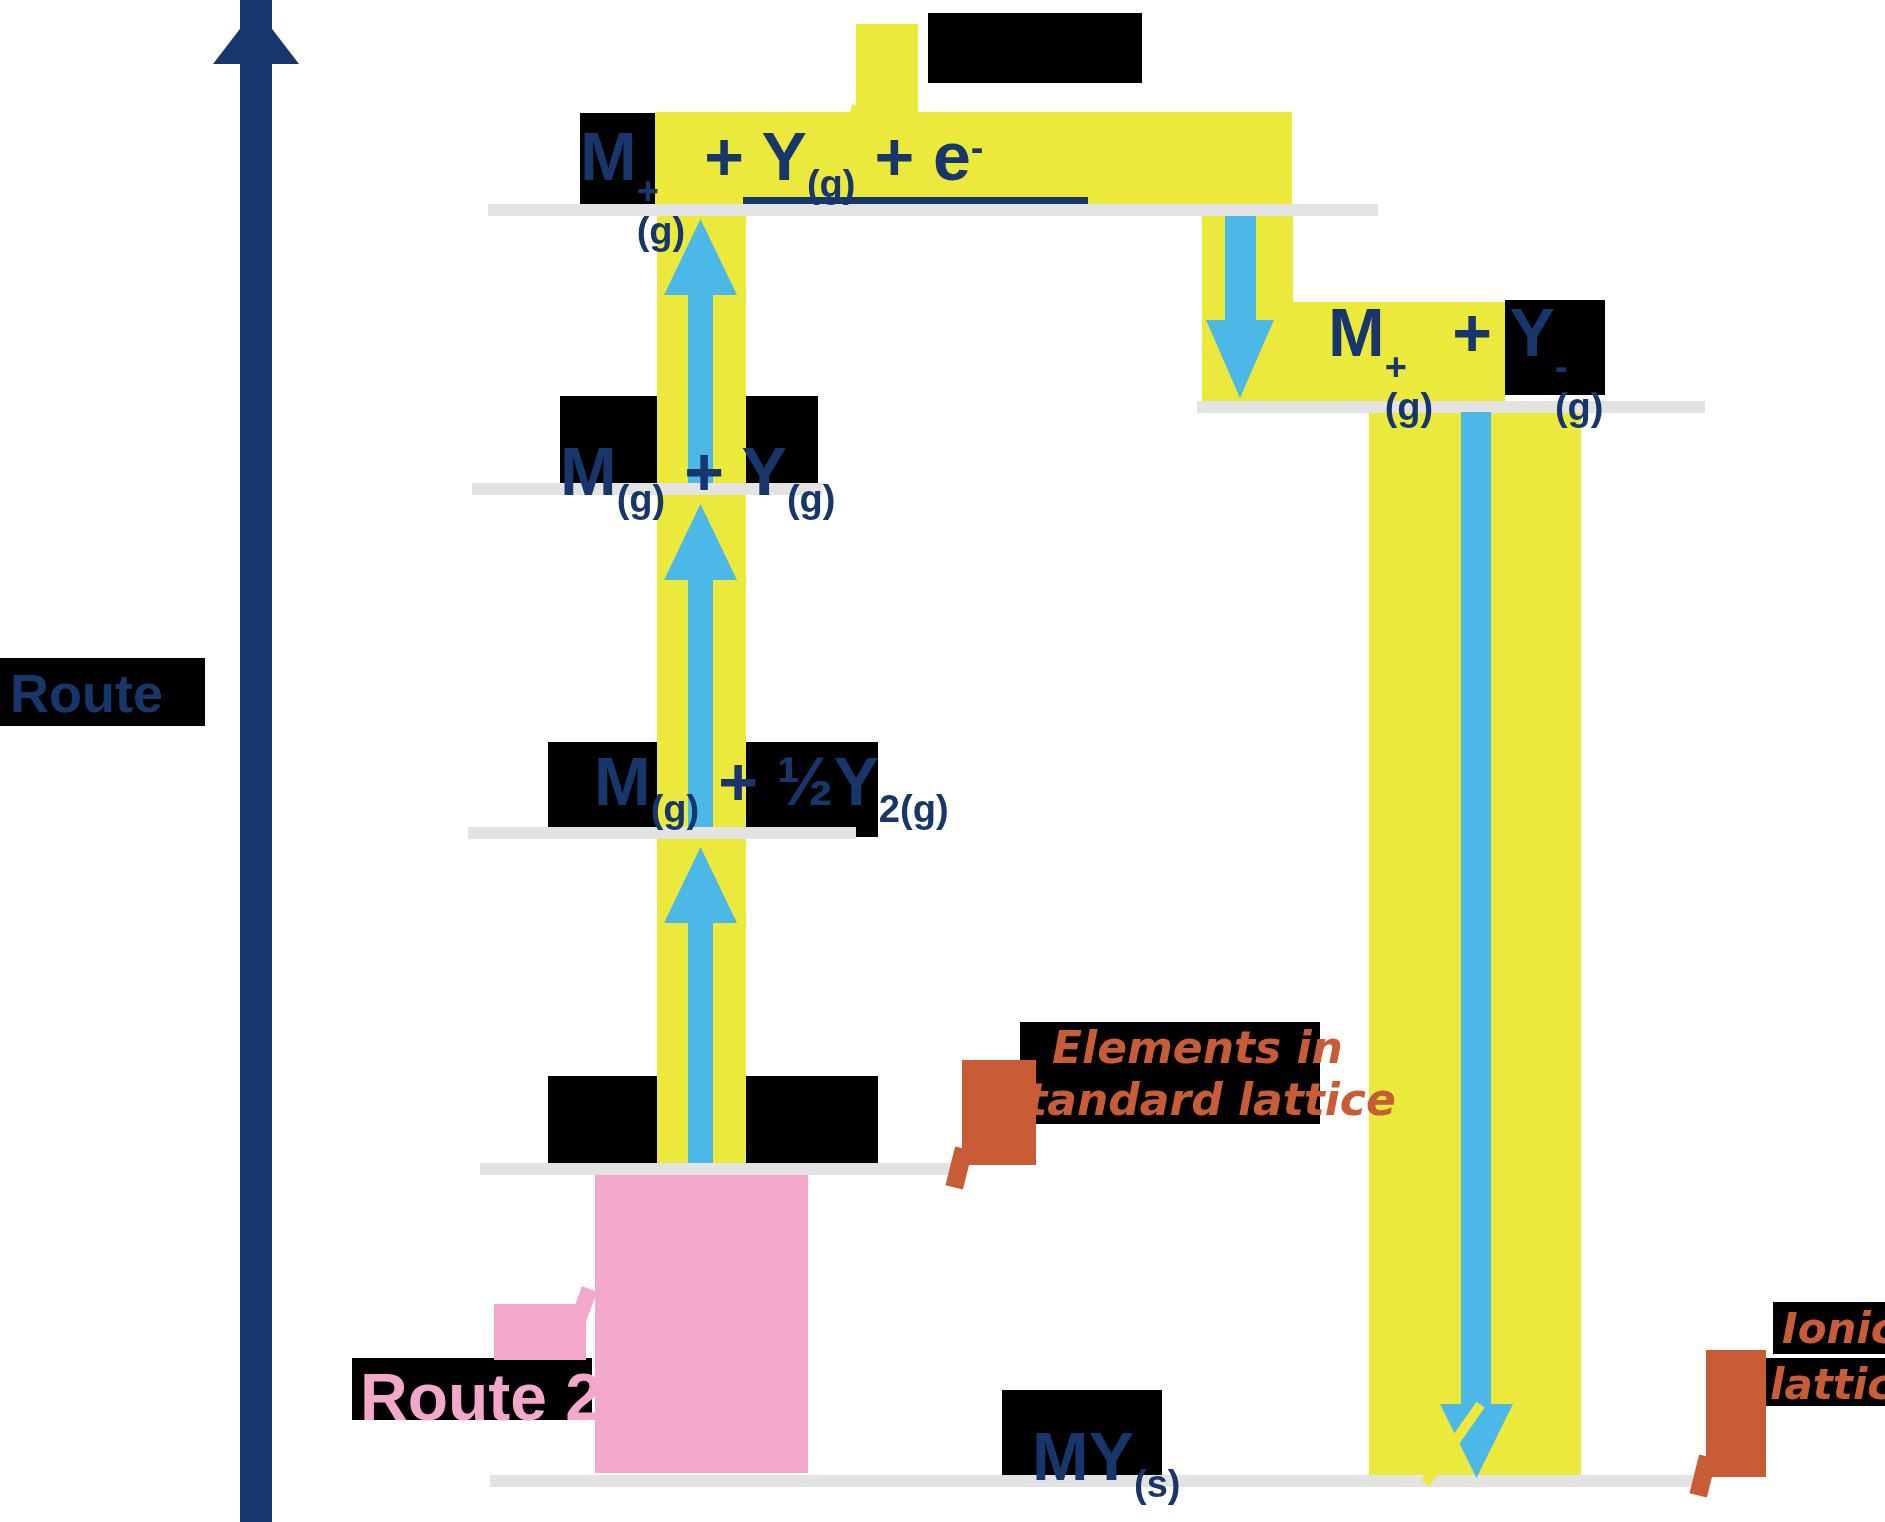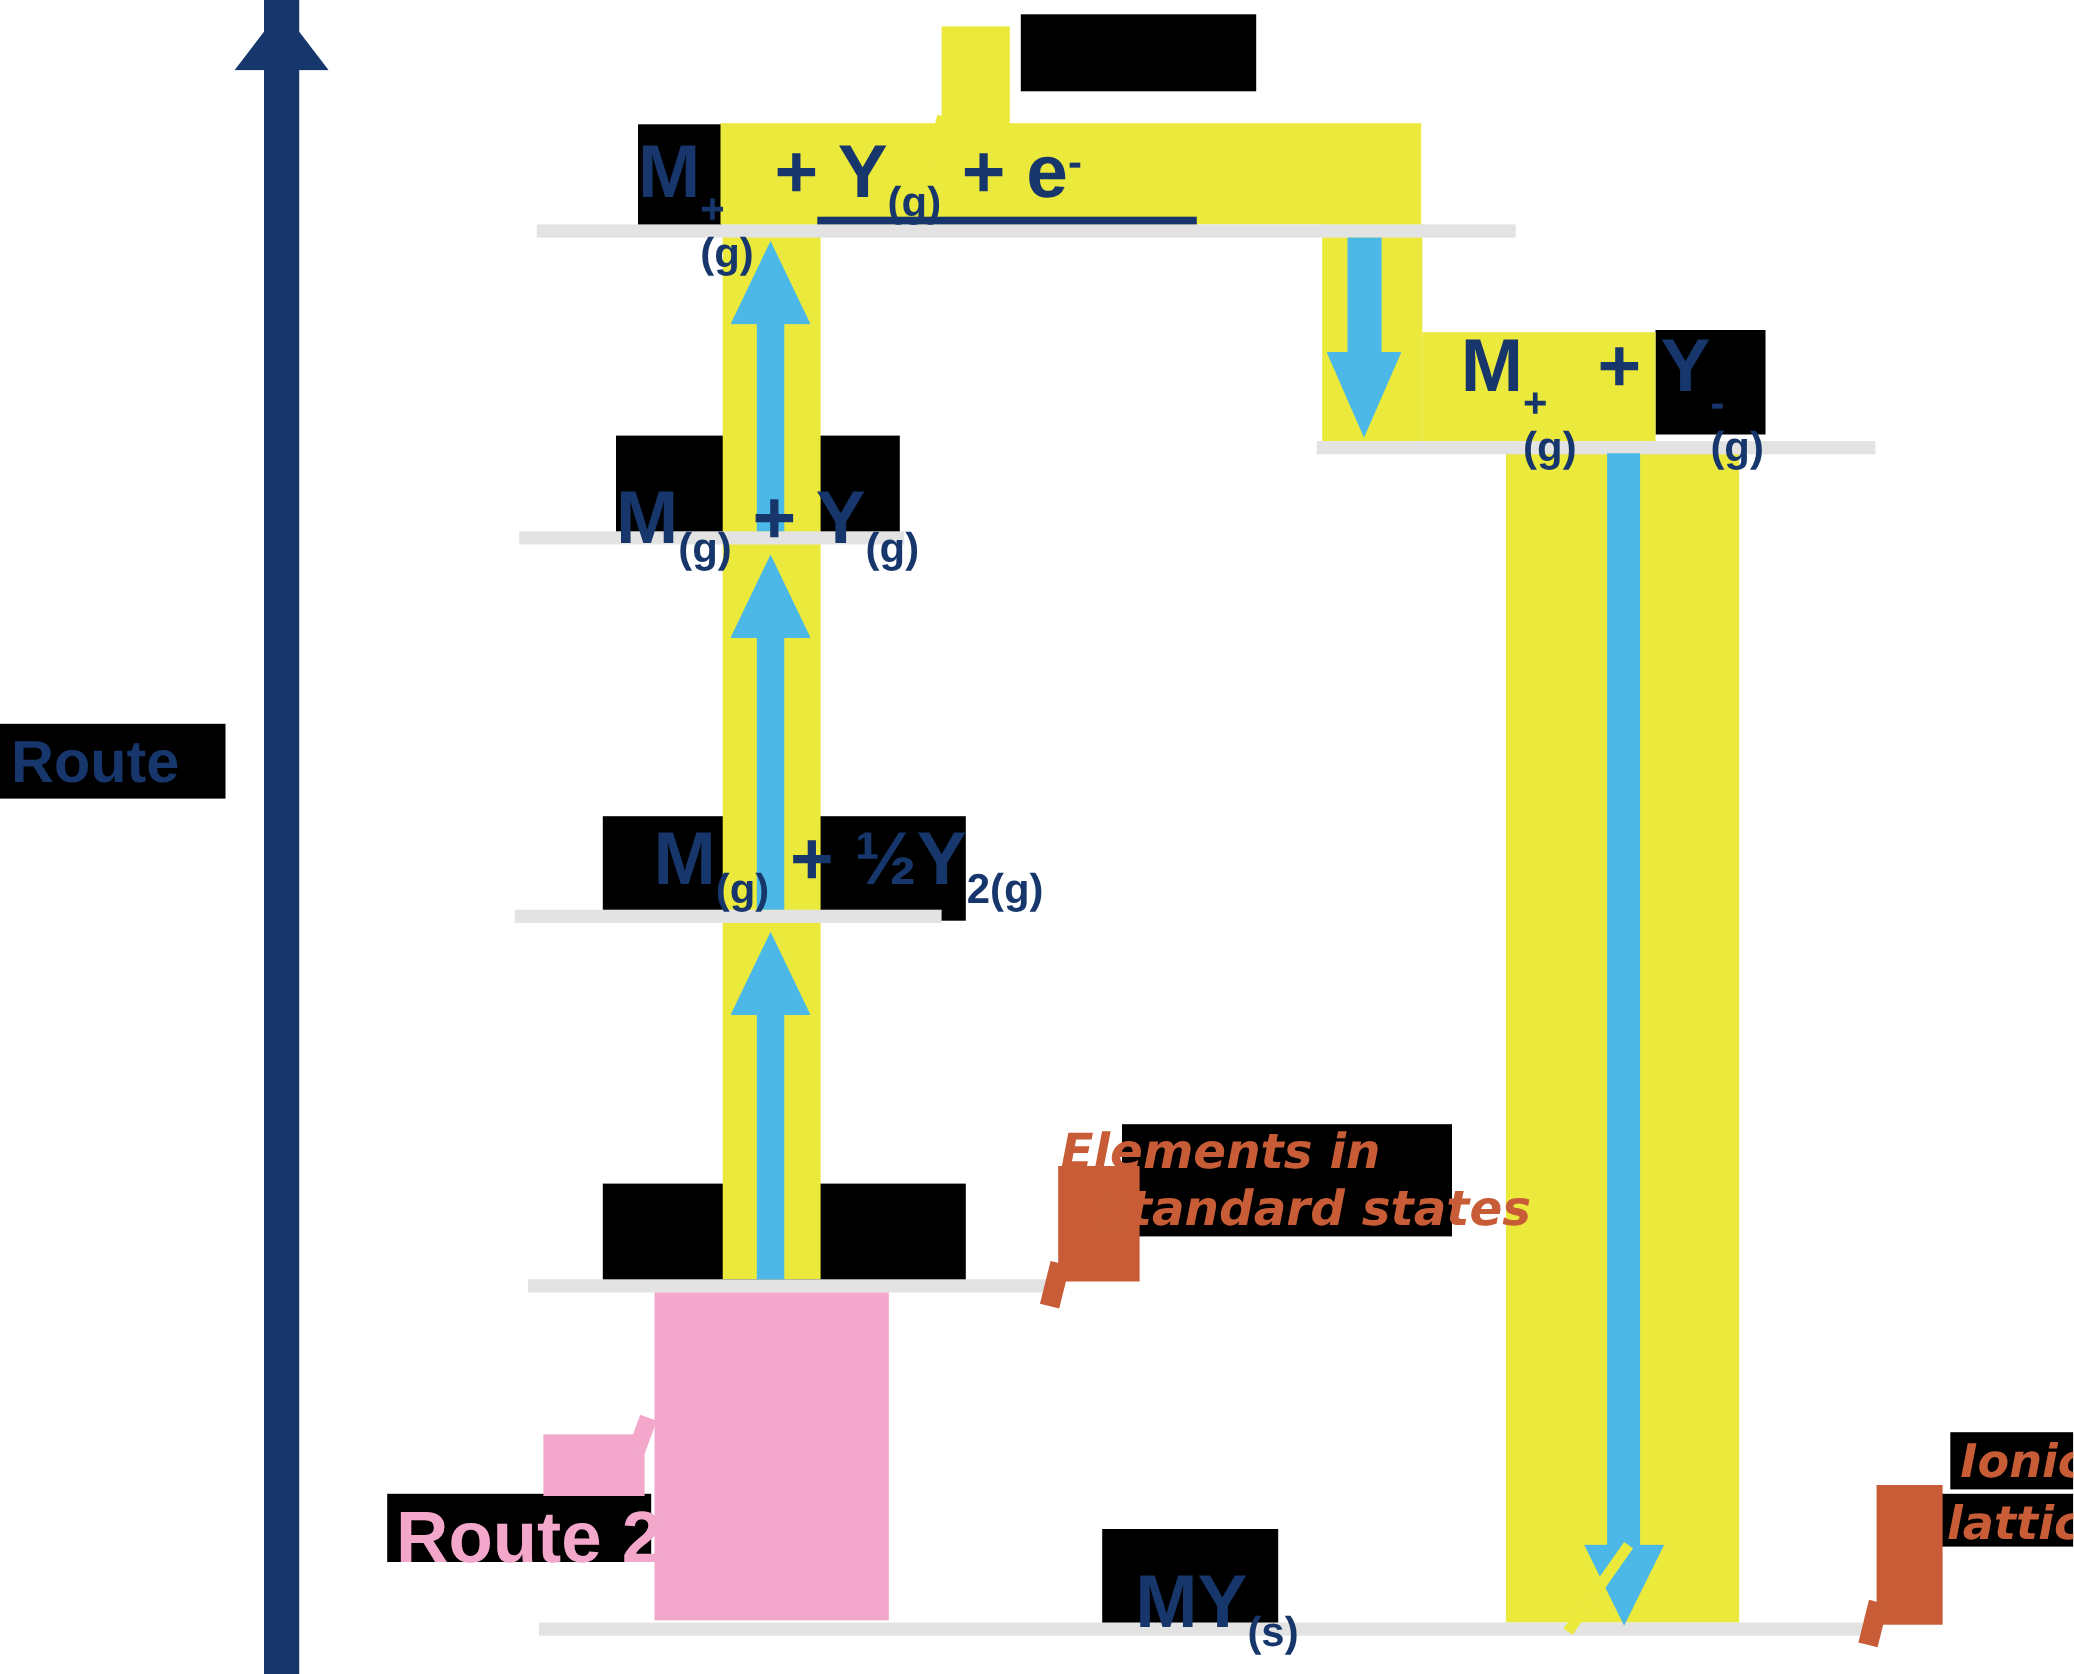--- a/index.html
+++ b/index.html
@@ -87,18 +87,18 @@
   <div class="routelbl" style="left:10px;top:666px;font-size:54px;color:var(--navy,#17376c);">Route</div>
 
   <div class="routelbl" style="left:360px;top:1364px;color:var(--pink,#f2a7cb);">Route 2</div>
 
   <div class="formula" style="left:580px;top:122px;"><span class="f-m">M</span><span class="f-ss"><span>+</span><span>(g)</span></span><span class="f-m"> + Y</span><span class="f-sub">(g)</span><span class="f-m"> + e</span><span class="f-sup">-</span></div>
   <div class="formula" style="left:560px;top:395px;margin-top:42px;"><span class="f-m">M</span><span class="f-sub">(g)</span><span class="f-m"> + Y</span><span class="f-sub">(g)</span></div>
   <div class="formula" style="left:550px;top:747px;margin-left:44px;"><span class="f-m">M</span><span class="f-sub">(g)</span><span class="f-m"> + ½Y</span><span class="f-sub">2(g)</span></div>
   <div class="formula" style="left:1328px;top:298px;"><span class="f-m">M</span><span class="f-ss"><span>+</span><span>(g)</span></span><span class="f-m"> + Y</span><span class="f-ss"><span>-</span><span>(g)</span></span></div>
   <div class="formula" style="left:1008px;top:1422px;margin-left:24px;"><span class="f-m">MY</span><span class="f-sub">(s)</span></div>
 
-  <div class="annot" style="left:964px;top:1026px;width:252px;text-align:center;">Elements in</div>
-  <div class="annot" style="left:1000px;top:1078px;width:340px;text-align:center;">standard states</div>
+  <div class="annot" style="left:1052px;top:1026px;width:252px;text-align:center;">Elements in</div>
+  <div class="annot" style="left:1000px;top:1078px;width:340px;text-align:center;">standard lattice</div>
   <div class="annot" style="left:1782px;top:1308px;font-size:42px;">Ionic</div>
   <div class="annot" style="left:1770px;top:1364px;font-size:42px;">lattice</div>
 
 </div>
 
 </body></html>

